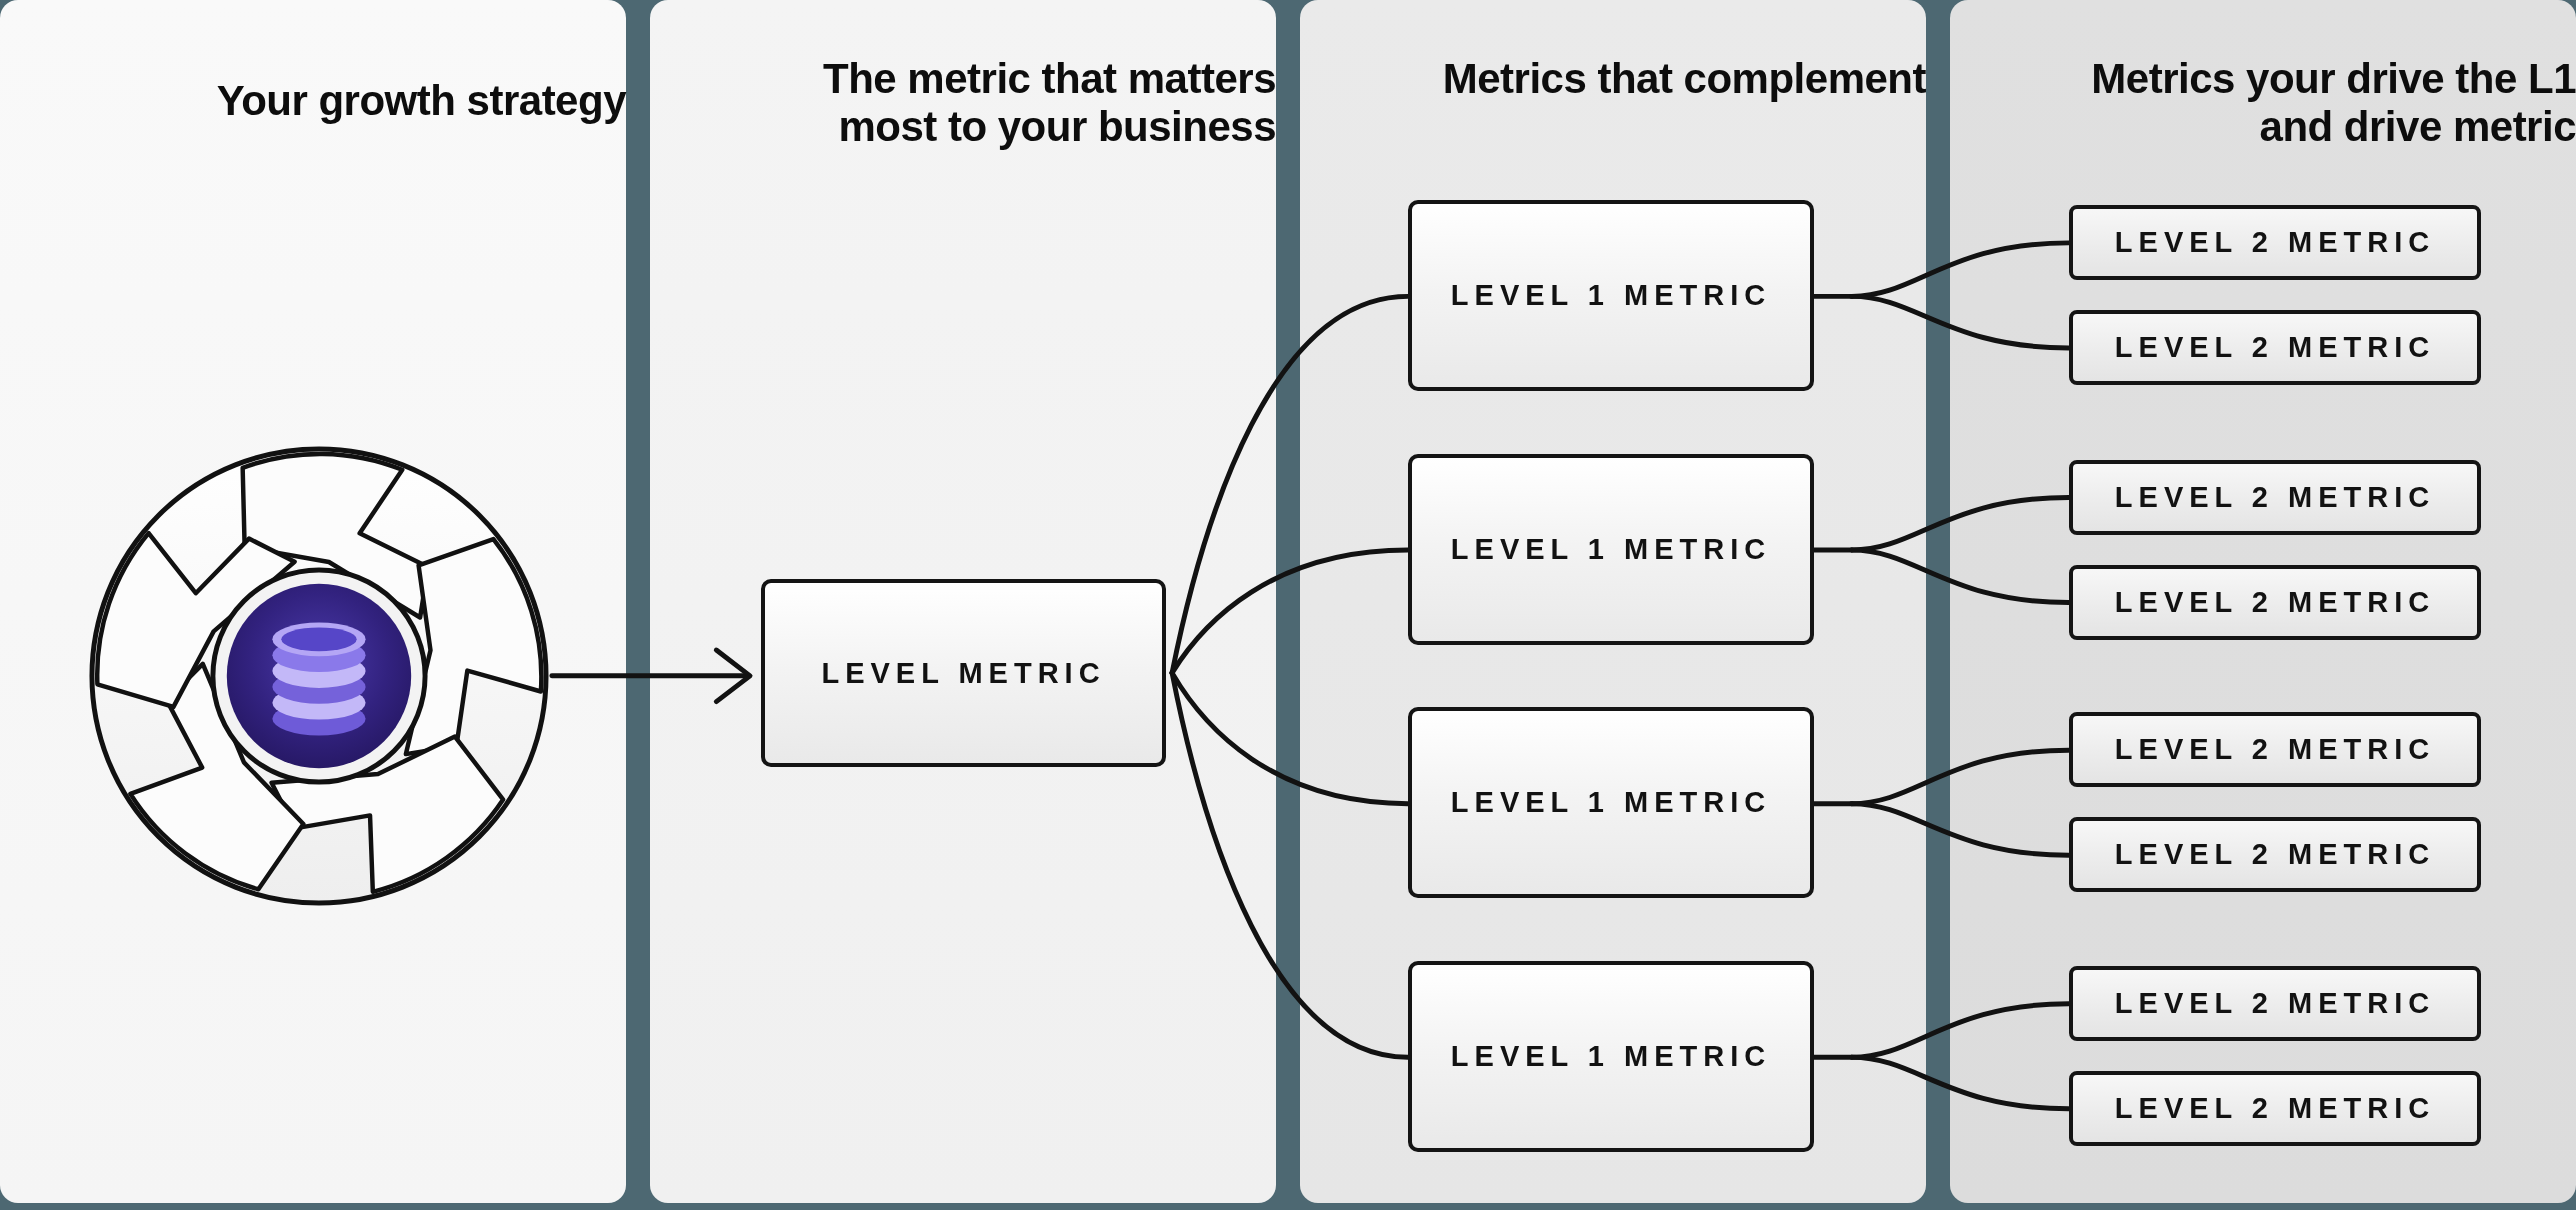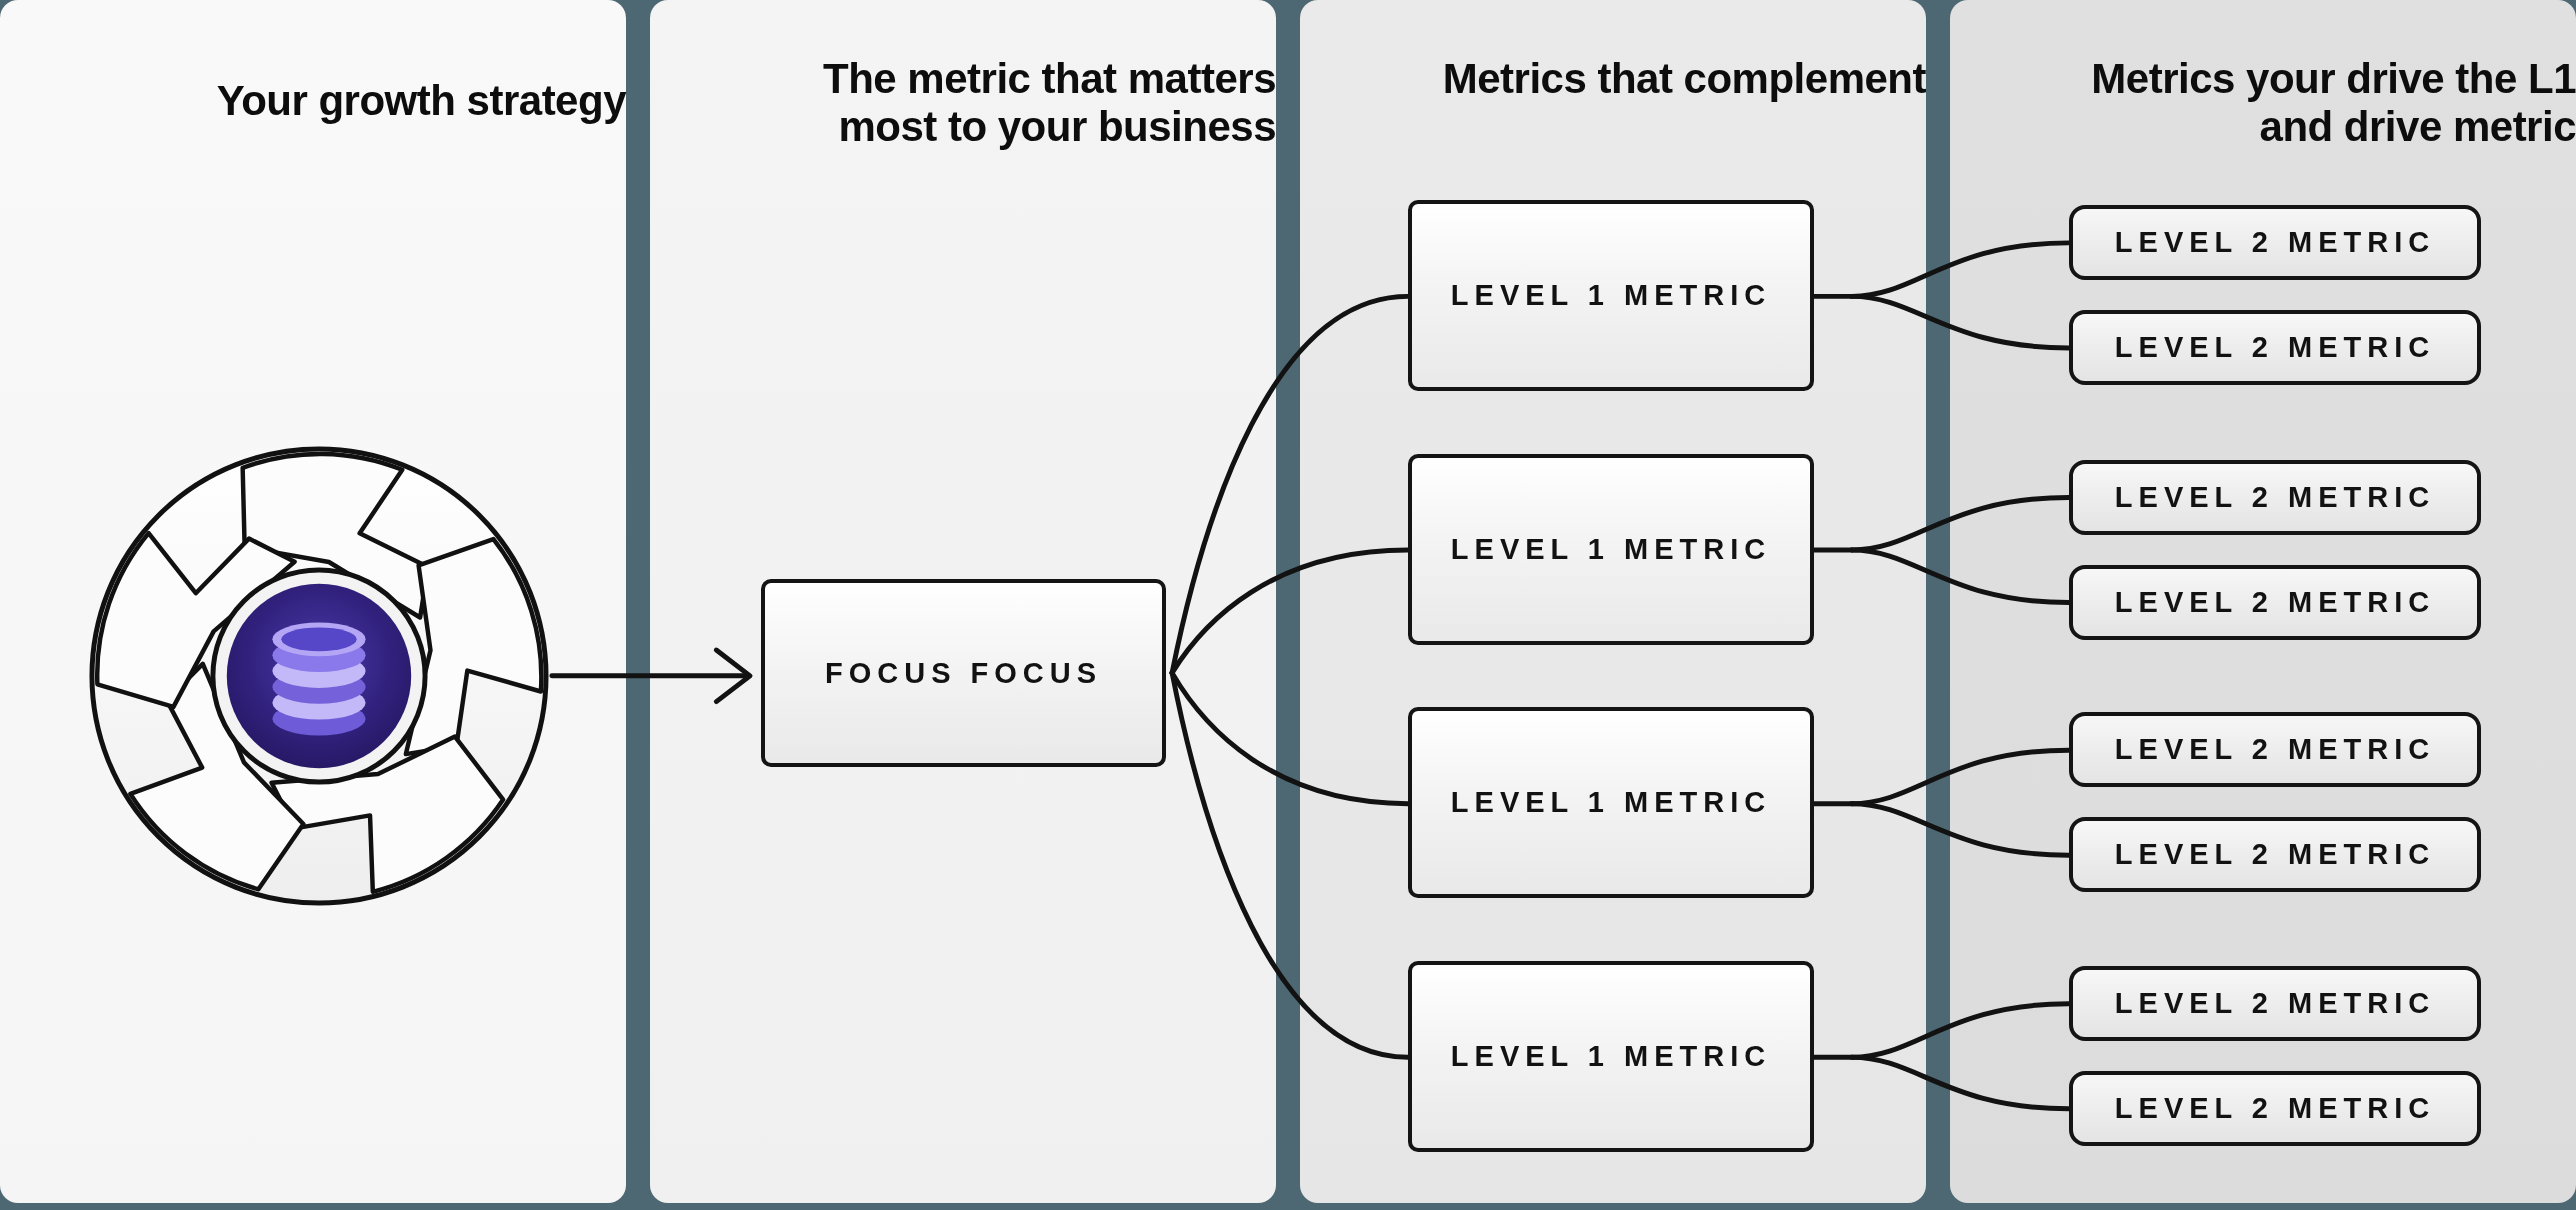--- a/index.html
+++ b/index.html
@@ -28,21 +28,21 @@
   .metric-box{
     position:absolute;box-sizing:border-box;
     border:4px solid #141414;border-radius:10px;
     background:linear-gradient(180deg,#ffffff 0%,#f3f3f3 48%,#e9e9e9 100%);
     display:flex;align-items:center;justify-content:center;
     font-weight:700;color:#121212;
     font-size:29px;letter-spacing:6px;white-space:nowrap;
   }
   .focus-box{left:761px;top:579px;width:405px;height:188px;}
   .l1-box{left:1408px;width:406px;height:191px;}
-  .l2-box{left:2069px;width:412px;height:75px;border-radius:16px;
+  .l2-box{left:2069px;width:412px;height:75px;border-radius:8px;
     background:linear-gradient(180deg,#f7f7f7 0%,#ececec 55%,#e4e4e4 100%);}
   svg.overlay{position:absolute;inset:0;pointer-events:none;}
   svg.flywheel{position:absolute;left:87px;top:444px;}
 </style>
 </head>
 <body>
 
 <div class="stage">
 
   <div class="panel panel-1">
@@ -127,21 +127,21 @@
       <ellipse cy="39" rx="47" ry="17" fill="#c3b8f8"></ellipse>
       <ellipse cy="23" rx="47" ry="17" fill="#7562da"></ellipse>
       <ellipse cy="7" rx="47" ry="17" fill="#c3b8f8"></ellipse>
       <ellipse cy="-9" rx="47" ry="17" fill="#8a79ea"></ellipse>
       <ellipse cy="-25" rx="47" ry="17" fill="#b4a6f5"></ellipse>
       <ellipse cy="-25" rx="38" ry="12" fill="#5646c8"></ellipse>
     </g>
   </svg>
 
   <div class="metric-box focus-box">
-    <span>FOCUS FOCUS</span>
+    <span>LEVEL METRIC</span>
   </div>
 
   <div class="metric-box l1-box" style="top:200px;">
     <span>LEVEL 1 METRIC</span>
   </div>
   <div class="metric-box l1-box" style="top:454px;">
     <span>LEVEL 1 METRIC</span>
   </div>
   <div class="metric-box l1-box" style="top:707px;">
     <span>LEVEL 1 METRIC</span>

